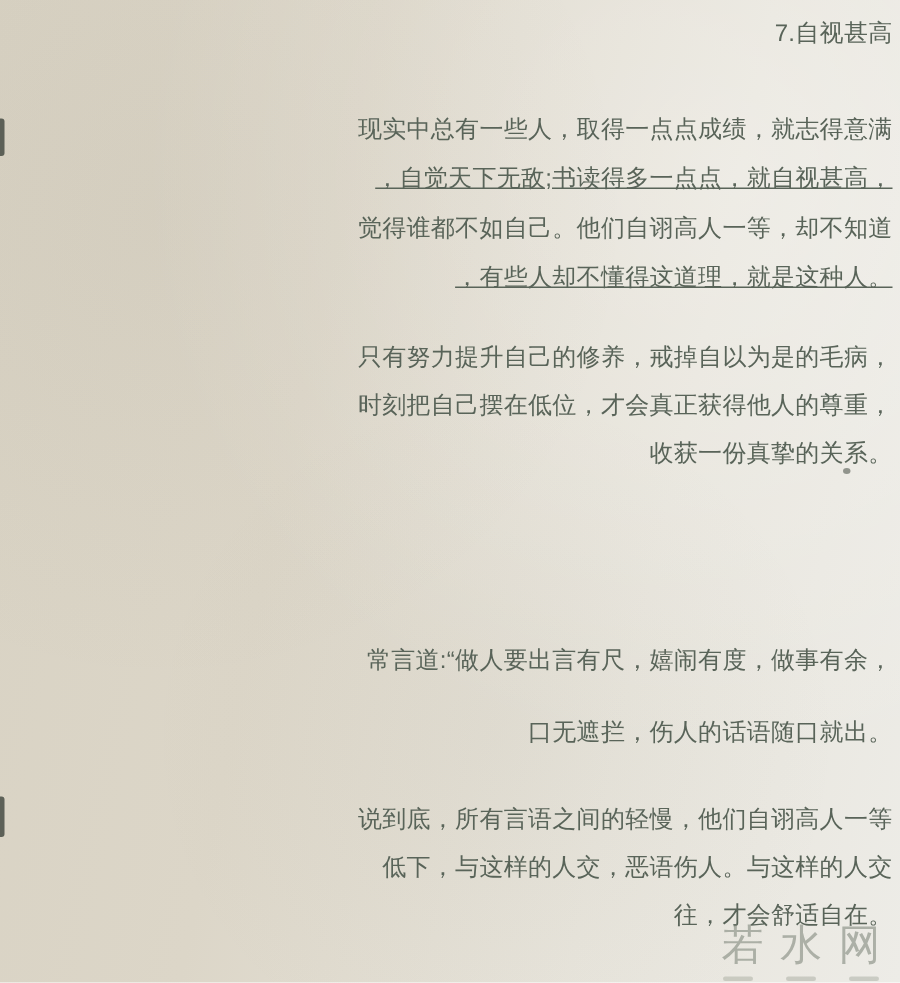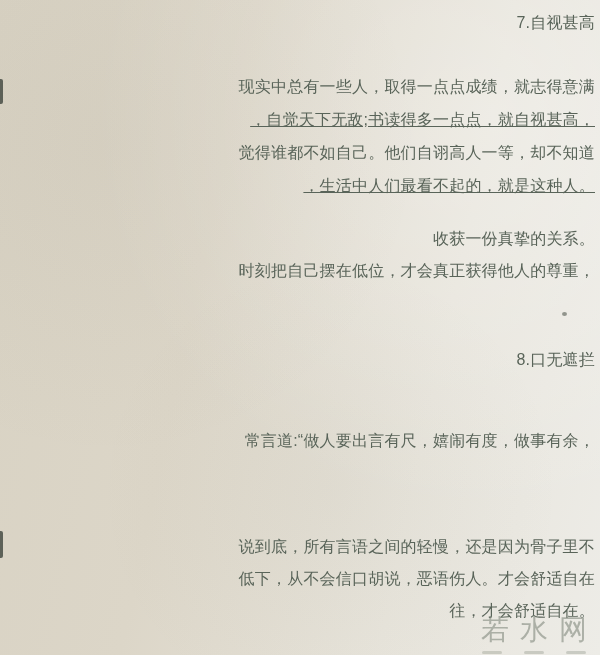--- a/index.html
+++ b/index.html
@@ -73,37 +73,38 @@
 <body>
 
 <div class="page">
 
   <div class="block heading" style="top:8px">7.自视甚高</div>
 
   <div class="block para lh33" style="top:70px">
     <span class="line">现实中总有一些人，取得一点点成绩，就志得意满</span>
     <span class="line hang">，自觉天下无敌;书读得多一点点，就自视甚高，</span>
     <span class="line">觉得谁都不如自己。他们自诩高人一等，却不知道</span>
-    <span class="line hang">，生活中人们最看不起的，就是这种人。</span>
+    <span class="line hang">，有些人却不懂得这道理，就是这种人。</span>
   </div>
 
   <div class="block para lh32" style="top:223px">
+    <span class="line">只有努力提升自己的修养，戒掉自以为是的毛病，</span>
+    <span class="line">时刻把自己摆在低位，才会真正获得他人的尊重，</span>
     <span class="line">收获一份真挚的关系。</span>
-    <span class="line">时刻把自己摆在低位，才会真正获得他人的尊重，</span>
   </div>
 
-  <div class="block heading" style="top:345px">8.口无遮拦</div>
 
   <div class="block para lh31" style="top:408px">
     <span class="line">常言道:“做人要出言有尺，嬉闹有度，做事有余，</span>
+    <span class="line">口无遮拦，伤人的话语随口就出。</span>
   </div>
 
   <div class="block para lh32" style="top:531px">
-    <span class="line">说到底，所有言语之间的轻慢，还是因为骨子里不</span>
-    <span class="line">低下，从不会信口胡说，恶语伤人。才会舒适自在</span>
+    <span class="line">说到底，所有言语之间的轻慢，他们自诩高人一等</span>
+    <span class="line">低下，与这样的人交，恶语伤人。与这样的人交</span>
     <span class="line">往，才会舒适自在。</span>
   </div>
 
   <div class="watermark">若水网</div>
 
   <div class="wm-submarks">
     <i></i>
     <i></i>
     <i></i>
   </div>

